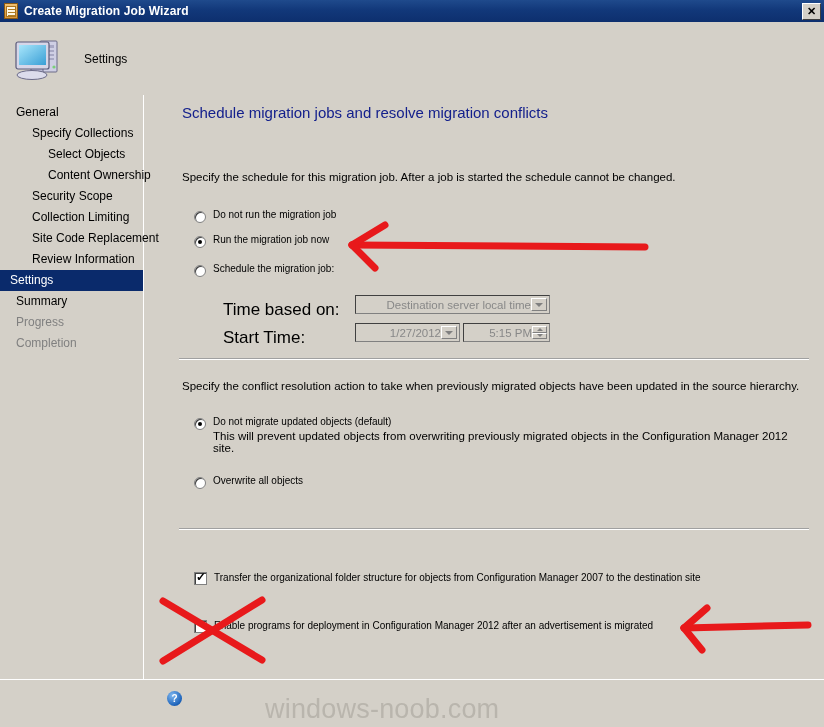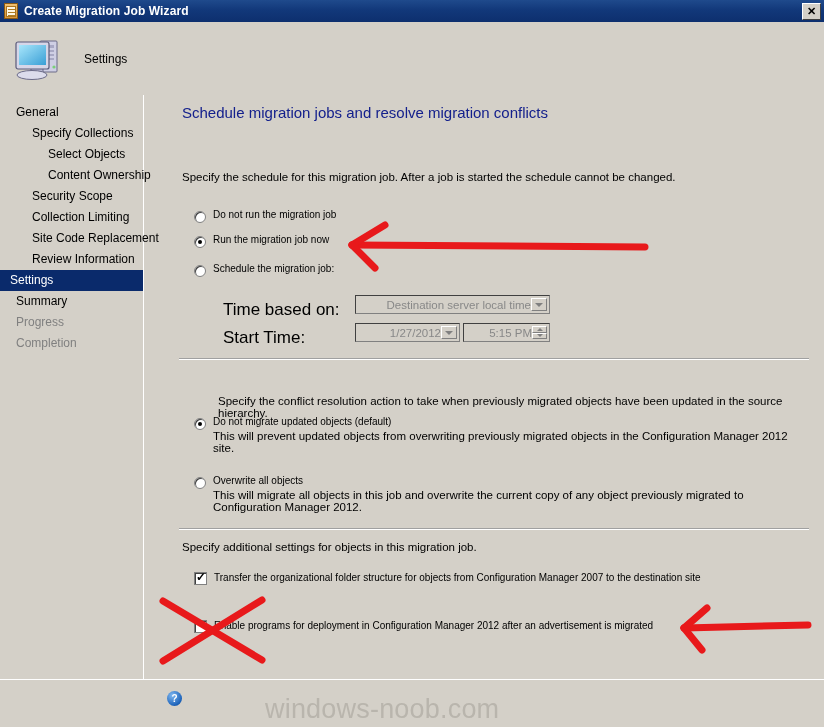--- a/index.html
+++ b/index.html
@@ -449,35 +449,33 @@
             <span class="tri-up-s"></span>
           </span>
         <span class="sp">
             <span class="tri-down-s"></span>
           </span>
       </span>
     </div>
 
     <div class="sep" style="left:16px;top:263px;width:630px;"></div>
 
-    <div class="body-text" style="position:absolute;left:19px;top:300px;margin-left:36px;">Specify the conflict resolution action to take when previously migrated objects have been updated in the source hierarchy.</div>
+    <div class="body-text" style="position:absolute;left:19px;top:285px;">Specify the conflict resolution action to take when previously migrated objects have been updated in the source hierarchy.</div>
 
     <div class="radio" style="left:31px;top:323px;">
         <div class="dot"></div>
       </div>
     <div class="opt-label" style="left:50px;top:321px;">Do not migrate updated objects  (default)</div>
     <div class="opt-desc" style="left:50px;top:335px;width:595px;">This will prevent updated objects from overwriting previously migrated objects in the Configuration Manager 2012 site.</div>
 
     <div class="radio" style="left:31px;top:382px;"></div>
     <div class="opt-label" style="left:50px;top:380px;">Overwrite all objects</div>
-    <div class="opt-desc" style="left:50px;top:394px;width:600px;">This will migrate all objects in this job and overwrite the current copy of any object previously migrated to Configuration Manager 2012.</div>
 
     <div class="sep" style="left:16px;top:433px;width:630px;"></div>
 
-    <div class="body-text" style="position:absolute;left:19px;top:446px;">Specify additional settings for objects in this migration job.</div>
 
     <div class="checkbox" style="left:31px;top:477px;">
         <span class="tick">✓</span>
       </div>
     <div class="opt-label" style="left:51px;top:477px;">Transfer the organizational folder structure for objects from Configuration Manager 2007 to the destination site</div>
 
     <div class="checkbox" style="left:31px;top:525px;"></div>
     <div class="opt-label" style="left:51px;top:525px;">Enable programs for deployment in Configuration Manager 2012 after an advertisement is migrated</div>
 
   </div>

